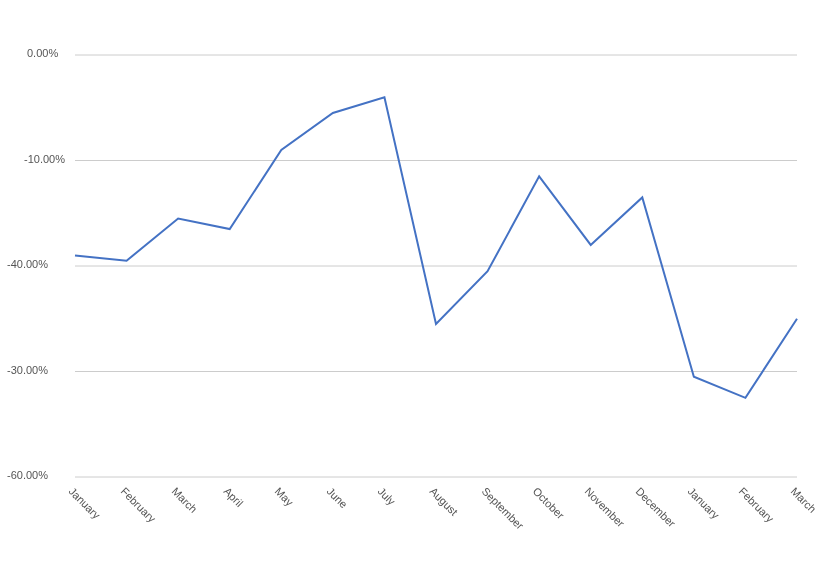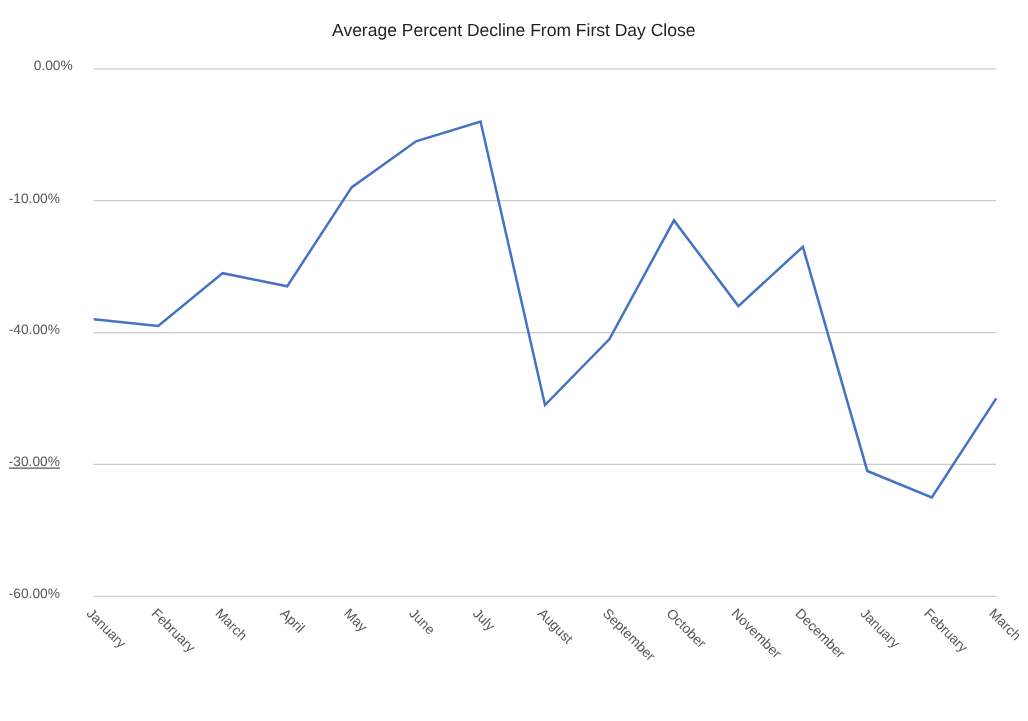--- a/index.html
+++ b/index.html
@@ -14,33 +14,32 @@
       width: 822px;
       height: 577px;
       position: relative;
       padding: 40px 20px 80px 80px;
     }
   </style>
 </head>
 <body>
 
 <div class="chart-container">
-    <div style="position: absolute; top: 16px; left: 0px; right: 0px; text-align: center; font-size: 14px; font-weight: normal; color: rgb(34, 34, 34); font-family: Arial, sans-serif;">Average Percent Decline From First Day Close</div>
     <svg style="position: absolute; left: 75px; top: 55px; width: 722px; height: 422px; overflow: visible;">
       <line x1="0" y1="0" x2="722" y2="0" stroke="#cccccc" stroke-width="1"></line>
       <line x1="0" y1="105.5" x2="722" y2="105.5" stroke="#cccccc" stroke-width="1"></line>
       <line x1="0" y1="211" x2="722" y2="211" stroke="#cccccc" stroke-width="1"></line>
       <line x1="0" y1="316.5" x2="722" y2="316.5" stroke="#cccccc" stroke-width="1"></line>
       <line x1="0" y1="422" x2="722" y2="422" stroke="#cccccc" stroke-width="1"></line>
       <polyline fill="none" stroke="#4472C4" stroke-width="2" points="0,200.45 51.57142857142857,205.725 103.14285714285714,163.525 154.7142857142857,174.075 206.28571428571428,94.95 257.8571428571429,58.025000000000006 309.4285714285714,42.2 361,269.025 412.57142857142856,216.27499999999998 464.14285714285717,121.32499999999999 515.7142857142858,189.9 567.2857142857142,142.425 618.8571428571428,321.775 670.4285714285714,342.875 722,263.75"></polyline>
     </svg>
     <div style="position: absolute; top: 47px; font-size: 11px; color: rgb(85, 85, 85); font-family: Arial, sans-serif; white-space: nowrap; left: 7px; margin-left: 20px;">0.00%</div>
-    <div style="position: absolute; top: 152.5px; font-size: 11px; color: rgb(85, 85, 85); font-family: Arial, sans-serif; white-space: nowrap; left: 7px;">-10.00%</div>
+    <div style="position: absolute; top: 152.5px; font-size: 11px; color: rgb(85, 85, 85); font-family: Arial, sans-serif; white-space: nowrap; left: 24px;">-10.00%</div>
     <div style="position: absolute; top: 258px; font-size: 11px; color: rgb(85, 85, 85); font-family: Arial, sans-serif; white-space: nowrap; left: 7px;">-40.00%</div>
-    <div style="position: absolute; top: 363.5px; font-size: 11px; color: rgb(85, 85, 85); font-family: Arial, sans-serif; white-space: nowrap; left: 7px; text-decoration: underline;">-30.00%</div>
+    <div style="position: absolute; top: 363.5px; font-size: 11px; color: rgb(85, 85, 85); font-family: Arial, sans-serif; white-space: nowrap; left: 7px;">-30.00%</div>
     <div style="position: absolute; top: 469px; font-size: 11px; color: rgb(85, 85, 85); font-family: Arial, sans-serif; white-space: nowrap; left: 7px;">-60.00%</div>
     <div style="position: absolute; left: 75px; top: 485px; font-size: 11px; color: rgb(85, 85, 85); font-family: Arial, sans-serif; white-space: nowrap; transform: rotate(45deg); transform-origin: left top;">January</div>
     <div style="position: absolute; left: 126.571px; top: 485px; font-size: 11px; color: rgb(85, 85, 85); font-family: Arial, sans-serif; white-space: nowrap; transform: rotate(45deg); transform-origin: left top;">February</div>
     <div style="position: absolute; left: 178.143px; top: 485px; font-size: 11px; color: rgb(85, 85, 85); font-family: Arial, sans-serif; white-space: nowrap; transform: rotate(45deg); transform-origin: left top;">March</div>
     <div style="position: absolute; left: 229.714px; top: 485px; font-size: 11px; color: rgb(85, 85, 85); font-family: Arial, sans-serif; white-space: nowrap; transform: rotate(45deg); transform-origin: left top;">April</div>
     <div style="position: absolute; left: 281.286px; top: 485px; font-size: 11px; color: rgb(85, 85, 85); font-family: Arial, sans-serif; white-space: nowrap; transform: rotate(45deg); transform-origin: left top;">May</div>
     <div style="position: absolute; left: 332.857px; top: 485px; font-size: 11px; color: rgb(85, 85, 85); font-family: Arial, sans-serif; white-space: nowrap; transform: rotate(45deg); transform-origin: left top;">June</div>
     <div style="position: absolute; left: 384.429px; top: 485px; font-size: 11px; color: rgb(85, 85, 85); font-family: Arial, sans-serif; white-space: nowrap; transform: rotate(45deg); transform-origin: left top;">July</div>
     <div style="position: absolute; left: 436px; top: 485px; font-size: 11px; color: rgb(85, 85, 85); font-family: Arial, sans-serif; white-space: nowrap; transform: rotate(45deg); transform-origin: left top;">August</div>
     <div style="position: absolute; left: 487.571px; top: 485px; font-size: 11px; color: rgb(85, 85, 85); font-family: Arial, sans-serif; white-space: nowrap; transform: rotate(45deg); transform-origin: left top;">September</div>

